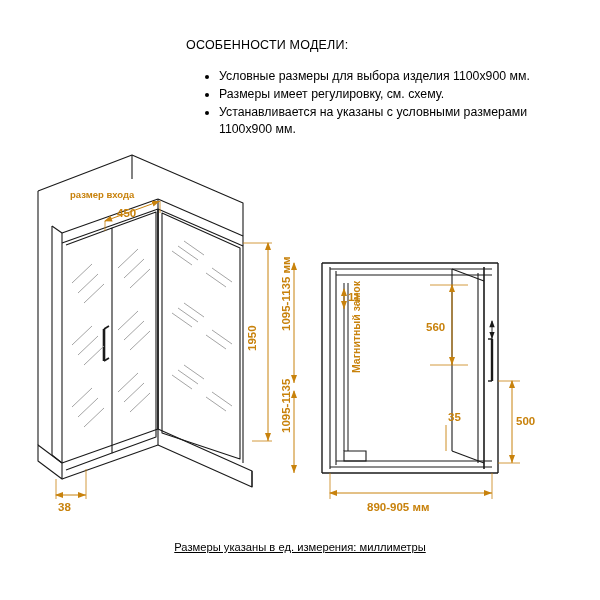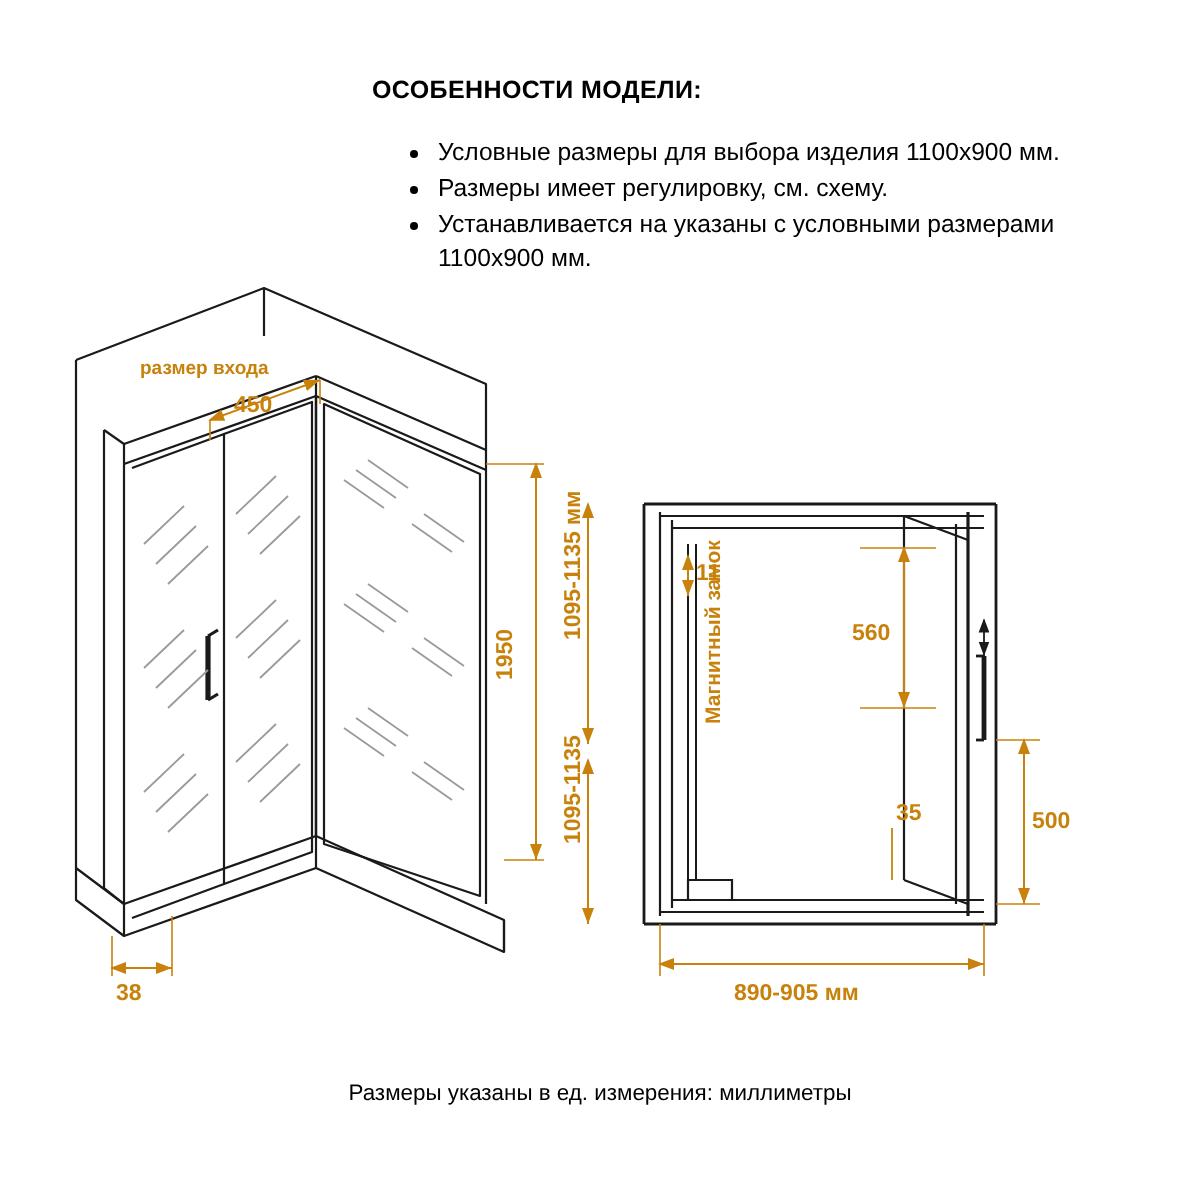--- a/index.html
+++ b/index.html
@@ -18,21 +18,21 @@
   }
 
   
   .features {
     position: absolute;
     left: 186px; top: 38px;
     width: 390px;
   }
   .features-title {
     font-size: 12.5px;
-    font-weight: bold;
+    font-weight: normal;
     letter-spacing: 0.2px;
     color: #000;
     margin-bottom: 7px;
   }
   .features ul {
     margin: 16px;
     padding-left: 17px;
     list-style: disc;
   }
   .features li {
@@ -43,26 +43,27 @@
   }
 
   
   .footnote {
     position: absolute;
     left: 0; top: 541px;
     width: 600px;
     text-align: center;
     font-size: 11.2px;
     color: #000;
+    text-decoration: underline;
   }
 
   
   .drawing {
     position: absolute;
-    left: 0; top: 122px;
+    left: 0; top: 133px;
     width: 560px; height: 410px;
   }
   svg { display: block; }
 
   .dim-text {
     font-family: "Liberation Sans", sans-serif;
     font-size: 11.5px;
     fill: #c8820c;
     font-weight: bold;
   }

